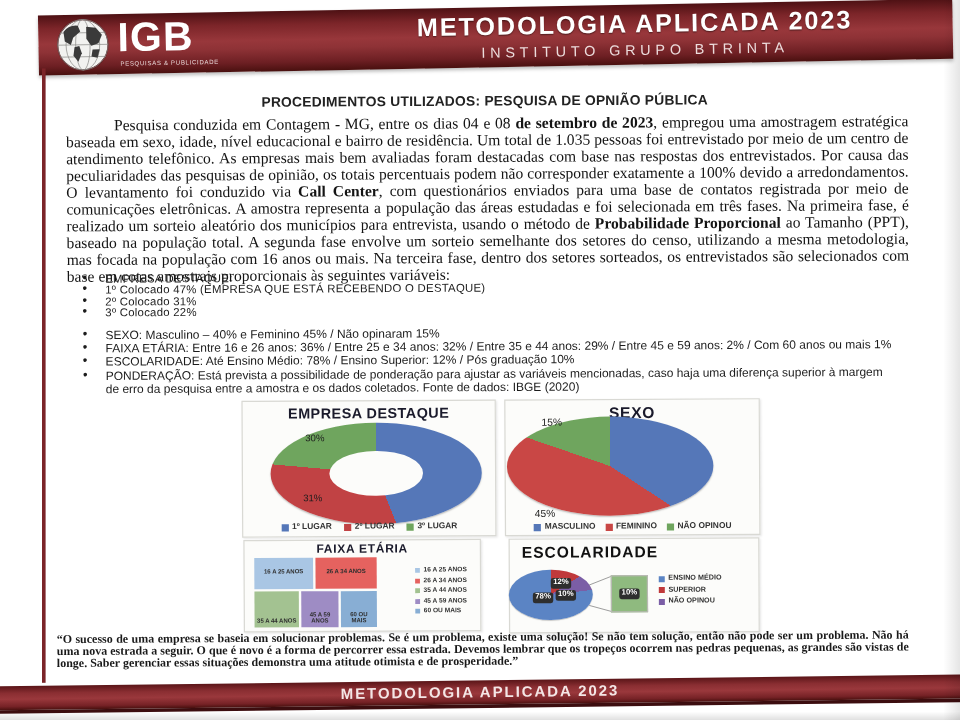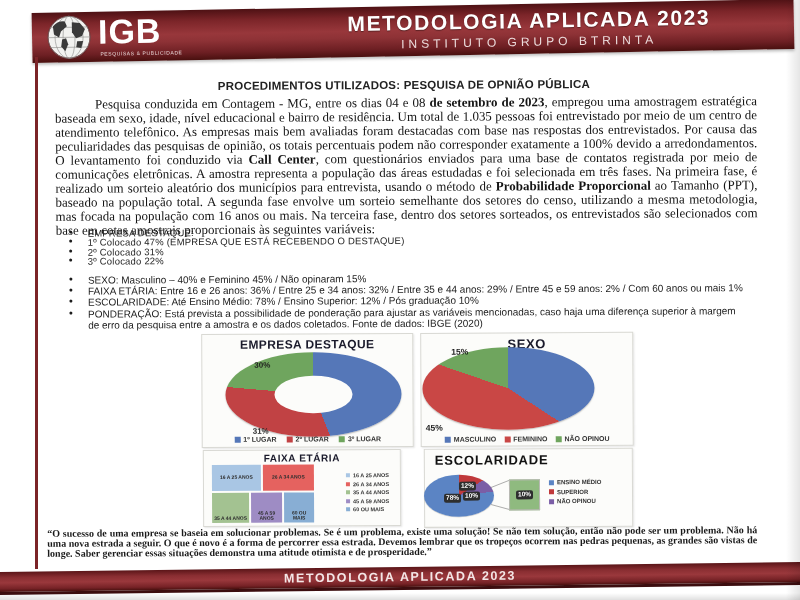--- a/index.html
+++ b/index.html
@@ -51,21 +51,21 @@
   .card2 .ctitle { font-size:13px; letter-spacing:0.6px; }
   .card3 .ctitle { font-size:10px; letter-spacing:0.6px; top:2px; }
   .card4 .ctitle { text-align:left; left:10px; font-size:13px; letter-spacing:0.8px; color:#111; }
 
   .pie-sq { position:absolute; border-radius:50%; box-shadow:0 2px 2px rgba(0,0,0,0.25); }
   .donut-sq { left:23px; top:-28px; width:176px; height:176px; transform:scaleY(0.48); }
   .donut-hole { position:absolute; inset:28%; border-radius:50%; background:#fcfcfa; }
   .sexo-sq { left:1px; top:-31px; width:172px; height:172px; transform:scaleY(0.48); }
   .esc-sq { left:-1px; top:11px; width:70px; height:70px; transform:scaleY(0.6); box-shadow:0 1px 1px rgba(0,0,0,0.25); }
 
-  .plabel { position:absolute; font-size:8px; font-weight:bold; color:#1d1d1d; }
+  .plabel { position:absolute; font-size:8px; font-weight:normal; color:#1d1d1d; }
   .chip { position:absolute; background:#2e2e2e; color:#fff; font-size:6.5px; font-weight:bold;
           padding:0 2px; border-radius:2px; line-height:8.5px; }
 
   .legend-row { position:absolute; left:0; right:0; display:flex; justify-content:center; gap:10px; }
   .legend-item { display:flex; align-items:center; gap:3px; font-weight:bold; color:#333; }
   .sw { display:inline-block; }
   .card1 .legend-row { bottom:4px; }
   .card1 .legend-item { font-size:7px; }
   .card1 .sw { width:6px; height:6px; }
   .card2 .legend-row { bottom:3px; gap:8px; }
@@ -158,42 +158,42 @@
       <div class="brow">PONDERAÇÃO: Está prevista a possibilidade de ponderação para ajustar as variáveis mencionadas, caso haja uma diferença superior à margem de erro da pesquisa entre a amostra e os dados coletados. Fonte de dados: IBGE (2020)</div>
     </div>
   </div>
 
   <div class="card card1">
     <div class="ctitle">EMPRESA DESTAQUE</div>
     <div class="pie-sq donut-sq" style="background: conic-gradient(rgb(85, 119, 184) 0deg, rgb(85, 119, 184) 169.2deg, rgb(193, 66, 68) 169.2deg, rgb(193, 66, 68) 280.8deg, rgb(111, 165, 94) 280.8deg, rgb(111, 165, 94) 360deg);">
       <div class="donut-hole"></div>
     </div>
     <div class="plabel" style="left:52px; top:26px;">30%</div>
-    <div class="plabel" style="left:50px; top:92px;">31%</div>
+    <div class="plabel" style="left:50px; top:76px;">31%</div>
     <div class="legend-row">
       <span class="legend-item">
           <span class="sw" style="background-color: rgb(85, 119, 184);"></span>
           <span>1º LUGAR</span>
         </span>
       <span class="legend-item">
           <span class="sw" style="background-color: rgb(193, 66, 68);"></span>
           <span>2º LUGAR</span>
         </span>
       <span class="legend-item">
           <span class="sw" style="background-color: rgb(111, 165, 94);"></span>
           <span>3º LUGAR</span>
         </span>
     </div>
   </div>
 
   <div class="card card2">
     <div class="ctitle">SEXO</div>
     <div class="pie-sq sexo-sq" style="background: conic-gradient(rgb(85, 119, 184) 0deg, rgb(85, 119, 184) 144deg, rgb(201, 71, 69) 144deg, rgb(201, 71, 69) 306deg, rgb(111, 165, 94) 306deg, rgb(111, 165, 94) 360deg);"></div>
     <div class="plabel" style="left:30px; top:13px; font-size:8.5px;">15%</div>
-    <div class="plabel" style="left:4px; top:89px; font-size:8.5px;">45%</div>
+    <div class="plabel" style="left:24px; top:89px; font-size:8.5px;">45%</div>
     <div class="legend-row">
       <span class="legend-item">
           <span class="sw" style="background-color: rgb(85, 119, 184);"></span>
           <span>MASCULINO</span>
         </span>
       <span class="legend-item">
           <span class="sw" style="background-color: rgb(201, 71, 69);"></span>
           <span>FEMININO</span>
         </span>
       <span class="legend-item">

